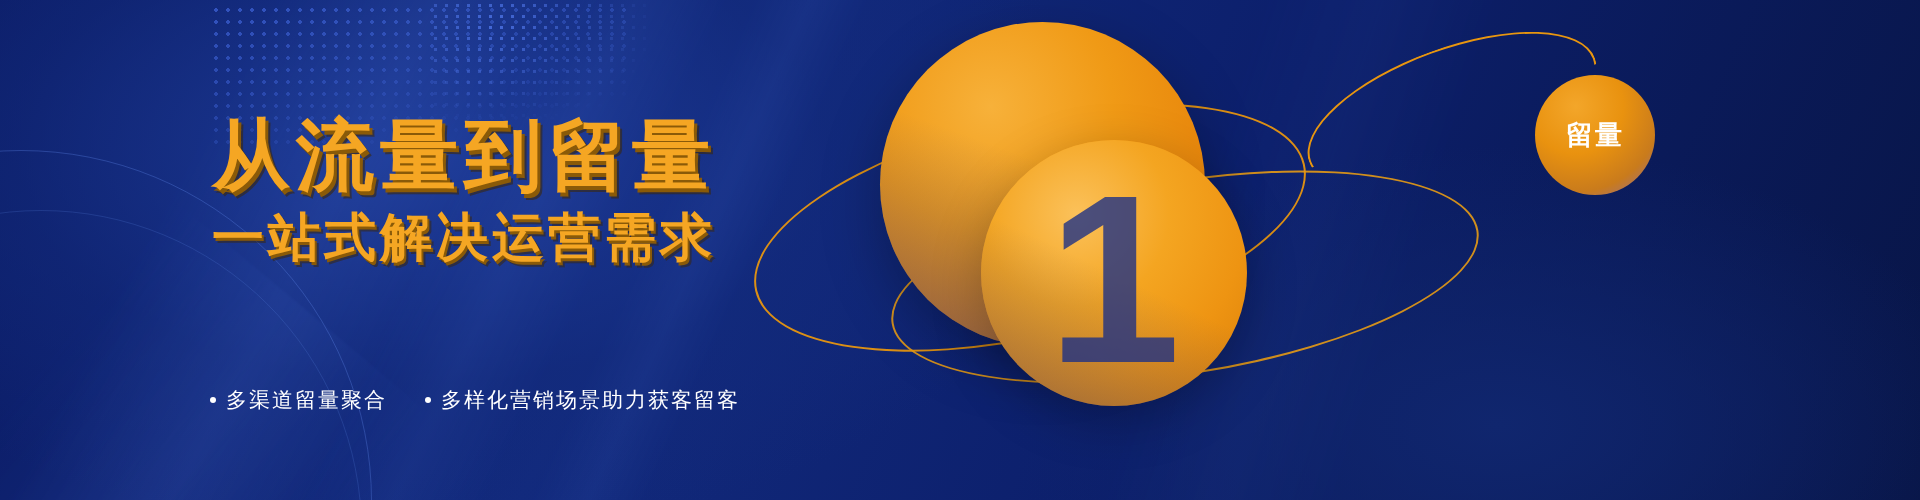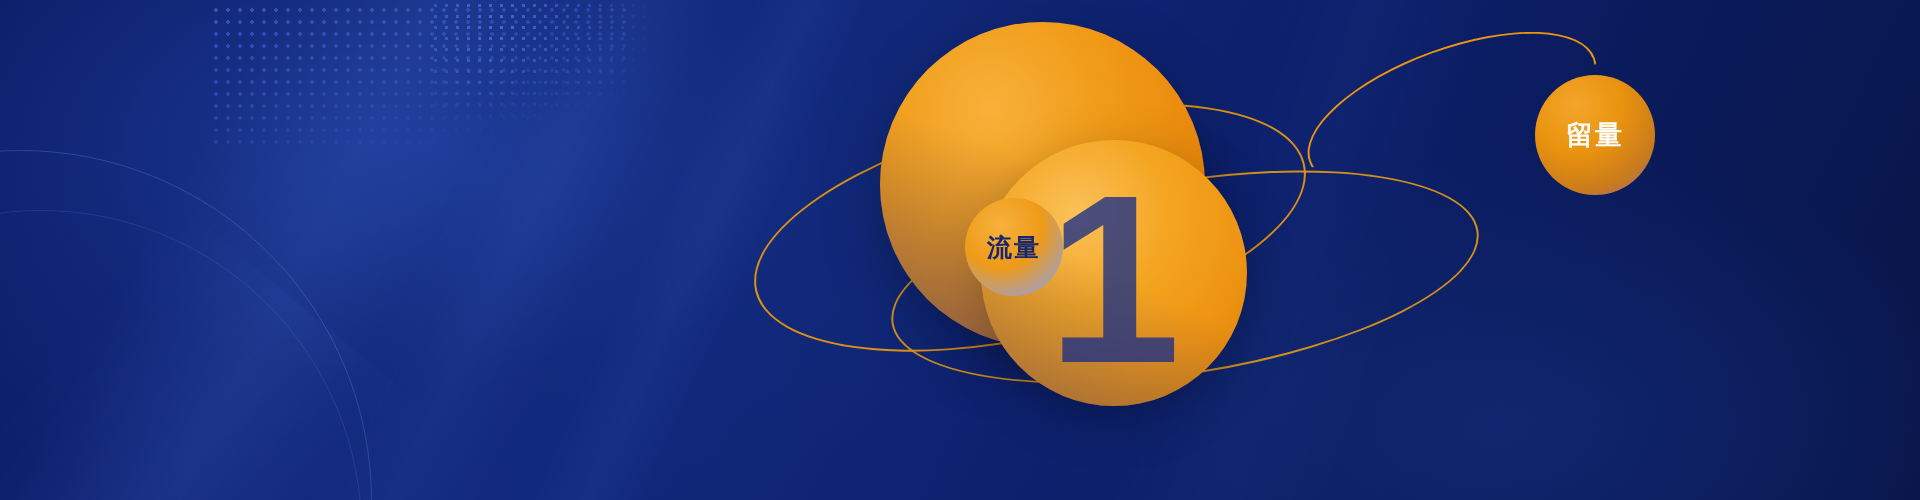--- a/index.html
+++ b/index.html
@@ -97,34 +97,46 @@
 
   <div class="streak s1"></div>
   <div class="streak s2"></div>
   <div class="streak s3"></div>
   <div class="streak s4"></div>
   <div class="streak s5"></div>
 
   <div class="arc arc1"></div>
   <div class="arc arc2"></div>
 
+  <div class="copy">
+    <div class="headline">从流量到留量</div>
+    <div class="subline">一站式解决运营需求</div>
+
+    <div class="bullets">
+      <div class="bullet">
+        <span class="dot"></span>
+        <span>多渠道留量聚合</span>
+      </div>
+      <div class="bullet">
+        <span class="dot"></span>
+        <span>多样化营销场景助力获客留客</span>
+      </div>
+    </div>
+  </div>
 
   <div class="art">
     <div class="ring ring-a"></div>
     <div class="ring ring-b"></div>
     <div class="ring-top"></div>
 
     <div class="sphere sphere-main"></div>
 
     <div class="sphere sphere-num">
       <span class="numeral">1</span>
     </div>
 
-    <div class="sphere sphere-liu">
-      <span class="lbl">流量</span>
-    </div>
 
     <div class="sphere sphere-res">
       <span class="lbl">留量</span>
     </div>
   </div>
 
 </div>
 
 </body></html>

